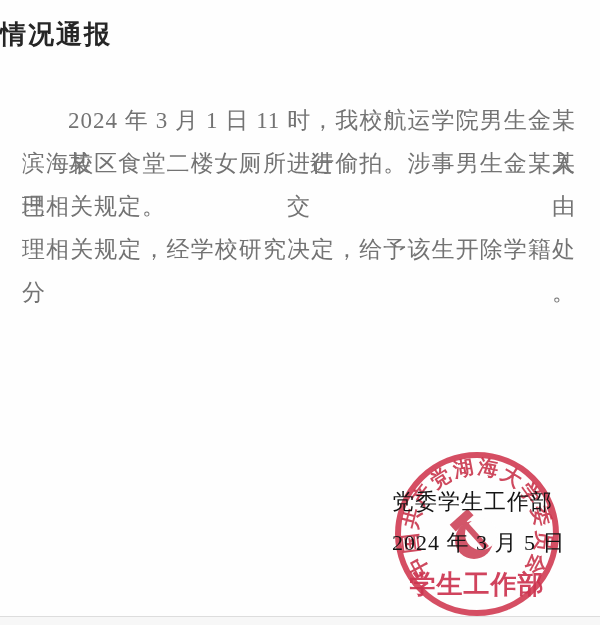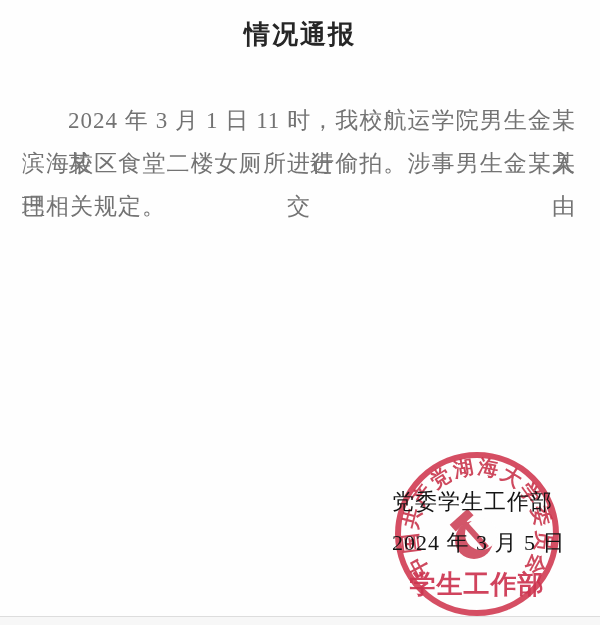--- a/index.html
+++ b/index.html
@@ -4,21 +4,20 @@
 <style>
   html,body{margin:0;padding:0;}
   body{
     width:600px;height:625px;position:relative;overflow:hidden;
     background:#ffffff;
     font-family:"Liberation Serif","DejaVu Serif",serif;
   }
   .page{position:absolute;inset:0;background:#fefefe;}
   .doc-title{
     position:absolute;top:17px;left:0;width:600px;
-    text-align:center;
     font-family:"Liberation Sans","DejaVu Sans",sans-serif;
     font-weight:bold;font-size:26px;letter-spacing:2px;color:#262626;
   }
   .body-block{
     position:absolute;left:22px;top:99px;width:554px;
     color:#737373;
   }
   .line{
     height:43px;line-height:43px;font-size:23px;
     letter-spacing:1px;white-space:nowrap;
@@ -50,20 +49,21 @@
 <body>
 
 <div class="page">
 
   <div class="doc-title">情况通报</div>
 
   <div class="body-block">
     <div class="line fill indent">2024 年 3 月 1 日 11 时，我校航运学院男生金某某进入</div>
     <div class="line fill">滨海校区食堂二楼女厕所进行偷拍。涉事男生金某某已交由</div>
     <div class="line">理相关规定。</div>
+    <div class="line fill">理相关规定，经学校研究决定，给予该生开除学籍处分。</div>
   </div>
 
   <div class="signature sig-dept">党委学生工作部</div>
   <div class="signature sig-date">2024 年 3 月 5 日</div>
 
   <svg class="seal" width="178" height="178" viewBox="0 0 178 178">
     <circle cx="89" cy="88" r="79" fill="none" stroke="#d03b52" stroke-width="6" opacity="0.9"></circle>
     <path id="seal-arc-path" d="M 39.9 122.4 A 60 60 0 1 1 138.1 122.4" fill="none"></path>
     <text font-family="Liberation Serif, DejaVu Serif, serif" font-size="20" font-weight="bold" fill="#c83148" letter-spacing="2.5" opacity="0.88">
       <textPath href="#seal-arc-path" startOffset="50%" text-anchor="middle">中国共产党湖海大学委员会</textPath>

